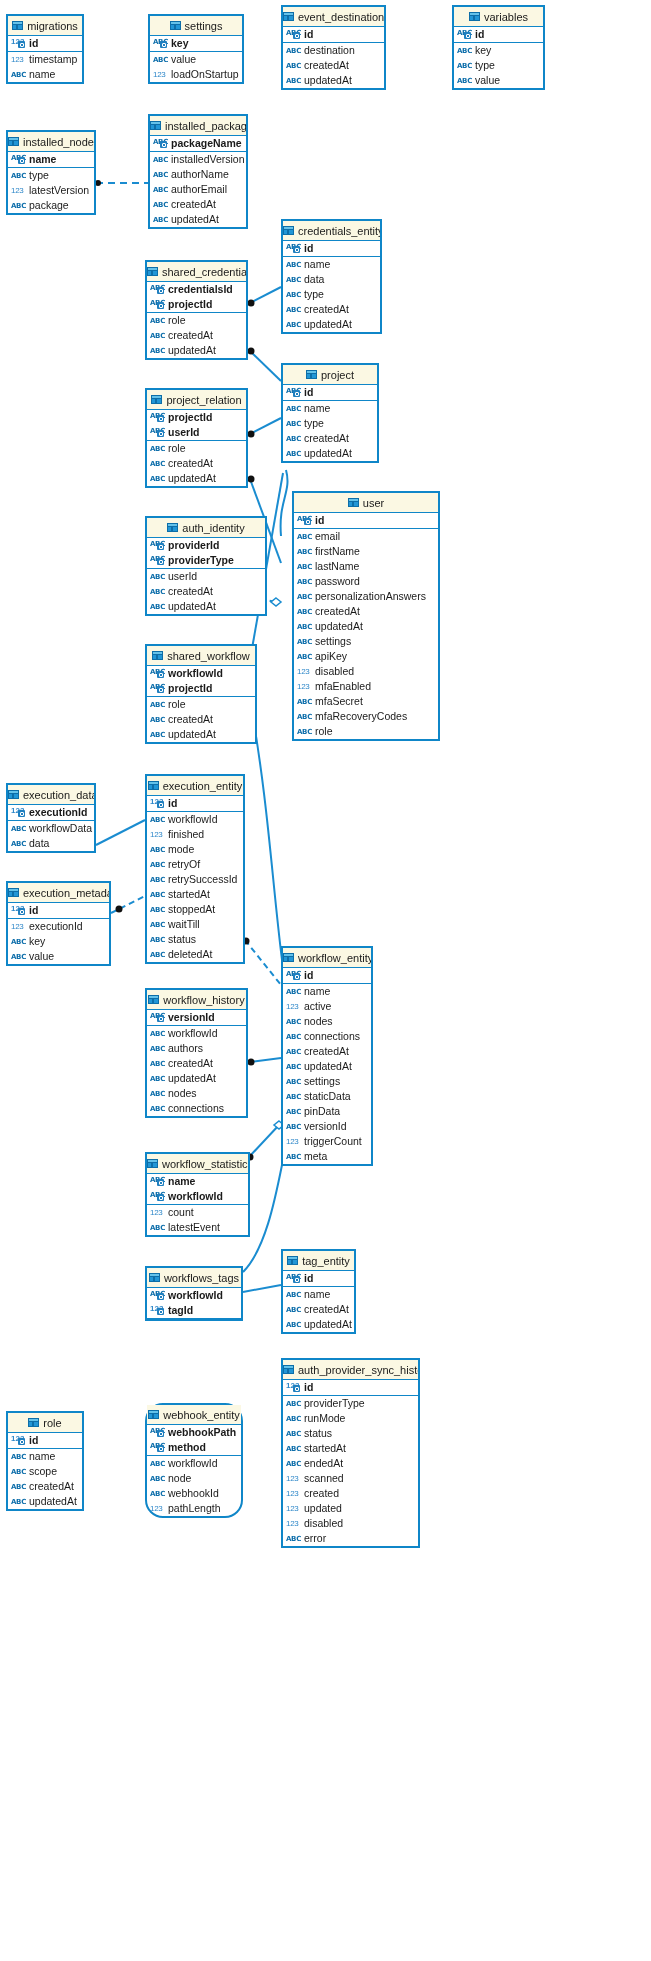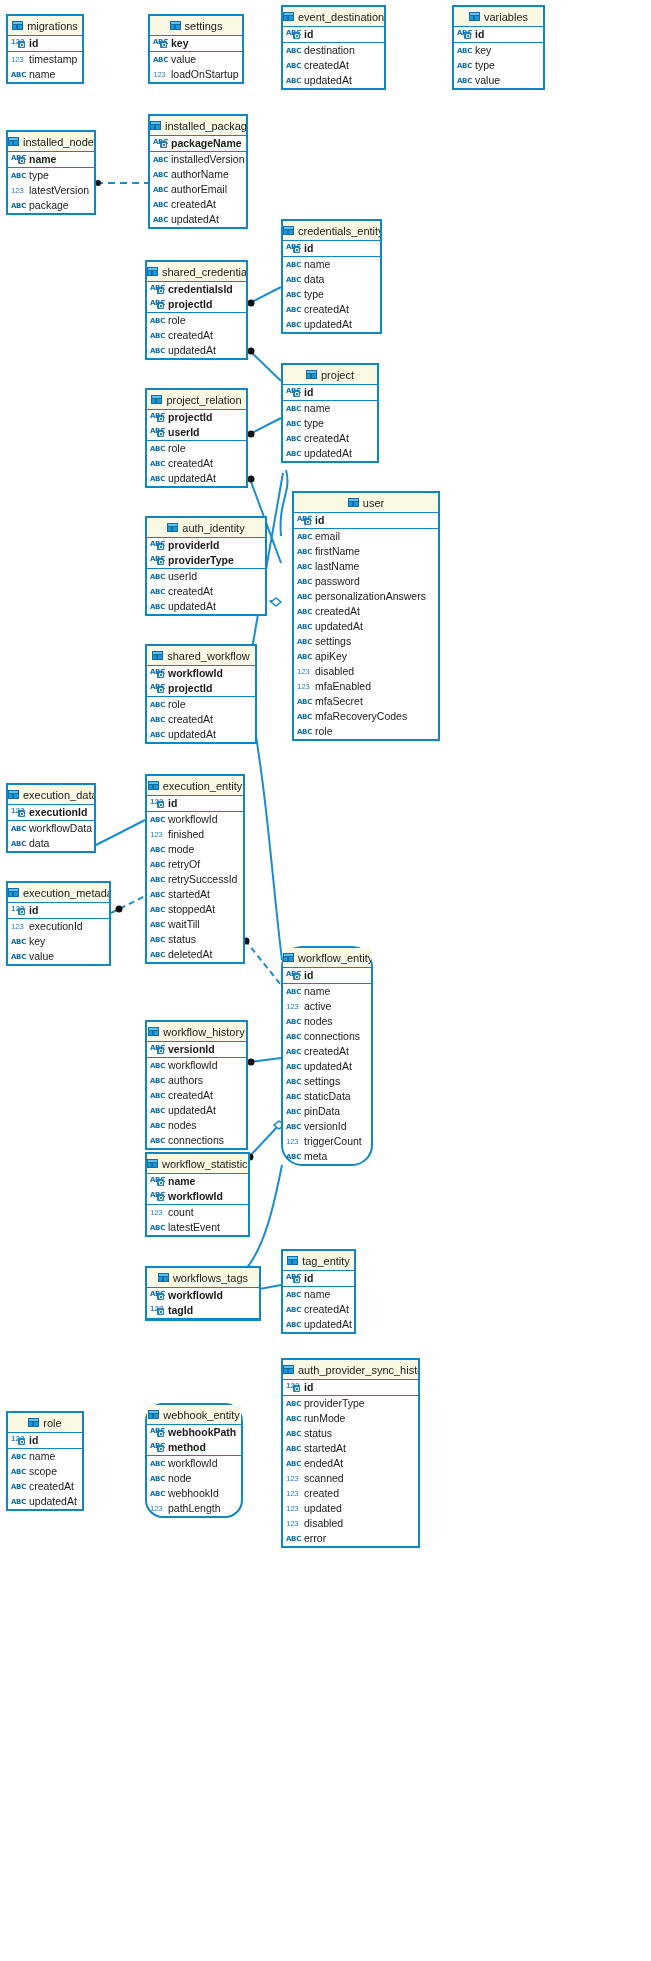--- a/index.html
+++ b/index.html
@@ -753,21 +753,21 @@
           <div class="col-row">
             <span class="type-badge">ABC</span>
             <span class="col-name">key</span>
           </div>
           <div class="col-row">
             <span class="type-badge">ABC</span>
             <span class="col-name">value</span>
           </div>
         </div>
       </div>
-      <div class="table-box" style="left: 281px; top: 946px; width: 92px; border-radius: 21px;">
+      <div class="table-box" style="left: 281px; top: 946px; width: 92px;">
         <div class="tbl-header"><span class="ico-table"><i class="r1"></i><i class="c1"></i><i class="c2"></i></span><span class="tname">workflow_entity</span></div>
         <div class="pk-section">
           <div class="col-row pk">
             <span class="keyglyph">
               <span class="abc">ABC</span>
               <span class="lock"></span>
             </span>
             <span class="col-name">id</span>
           </div>
         </div>
@@ -815,21 +815,21 @@
           <div class="col-row">
             <span class="type-badge num">123</span>
             <span class="col-name">triggerCount</span>
           </div>
           <div class="col-row">
             <span class="type-badge">ABC</span>
             <span class="col-name">meta</span>
           </div>
         </div>
       </div>
-      <div class="table-box" style="left: 145px; top: 988px; width: 103px; margin-top: 32px;">
+      <div class="table-box" style="left: 145px; top: 988px; width: 103px;">
         <div class="tbl-header"><span class="ico-table"><i class="r1"></i><i class="c1"></i><i class="c2"></i></span><span class="tname">workflow_history</span></div>
         <div class="pk-section">
           <div class="col-row pk">
             <span class="keyglyph">
               <span class="abc">ABC</span>
               <span class="lock"></span>
             </span>
             <span class="col-name">versionId</span>
           </div>
         </div>
@@ -882,21 +882,21 @@
           <div class="col-row">
             <span class="type-badge num">123</span>
             <span class="col-name">count</span>
           </div>
           <div class="col-row">
             <span class="type-badge">ABC</span>
             <span class="col-name">latestEvent</span>
           </div>
         </div>
       </div>
-      <div class="table-box" style="left: 145px; top: 1266px; width: 116px;">
+      <div class="table-box" style="left: 145px; top: 1266px; width: 98px;">
         <div class="tbl-header"><span class="ico-table"><i class="r1"></i><i class="c1"></i><i class="c2"></i></span><span class="tname">workflows_tags</span></div>
         <div class="pk-section">
           <div class="col-row pk">
             <span class="keyglyph">
               <span class="abc">ABC</span>
               <span class="lock"></span>
             </span>
             <span class="col-name">workflowId</span>
           </div>
           <div class="col-row pk">

